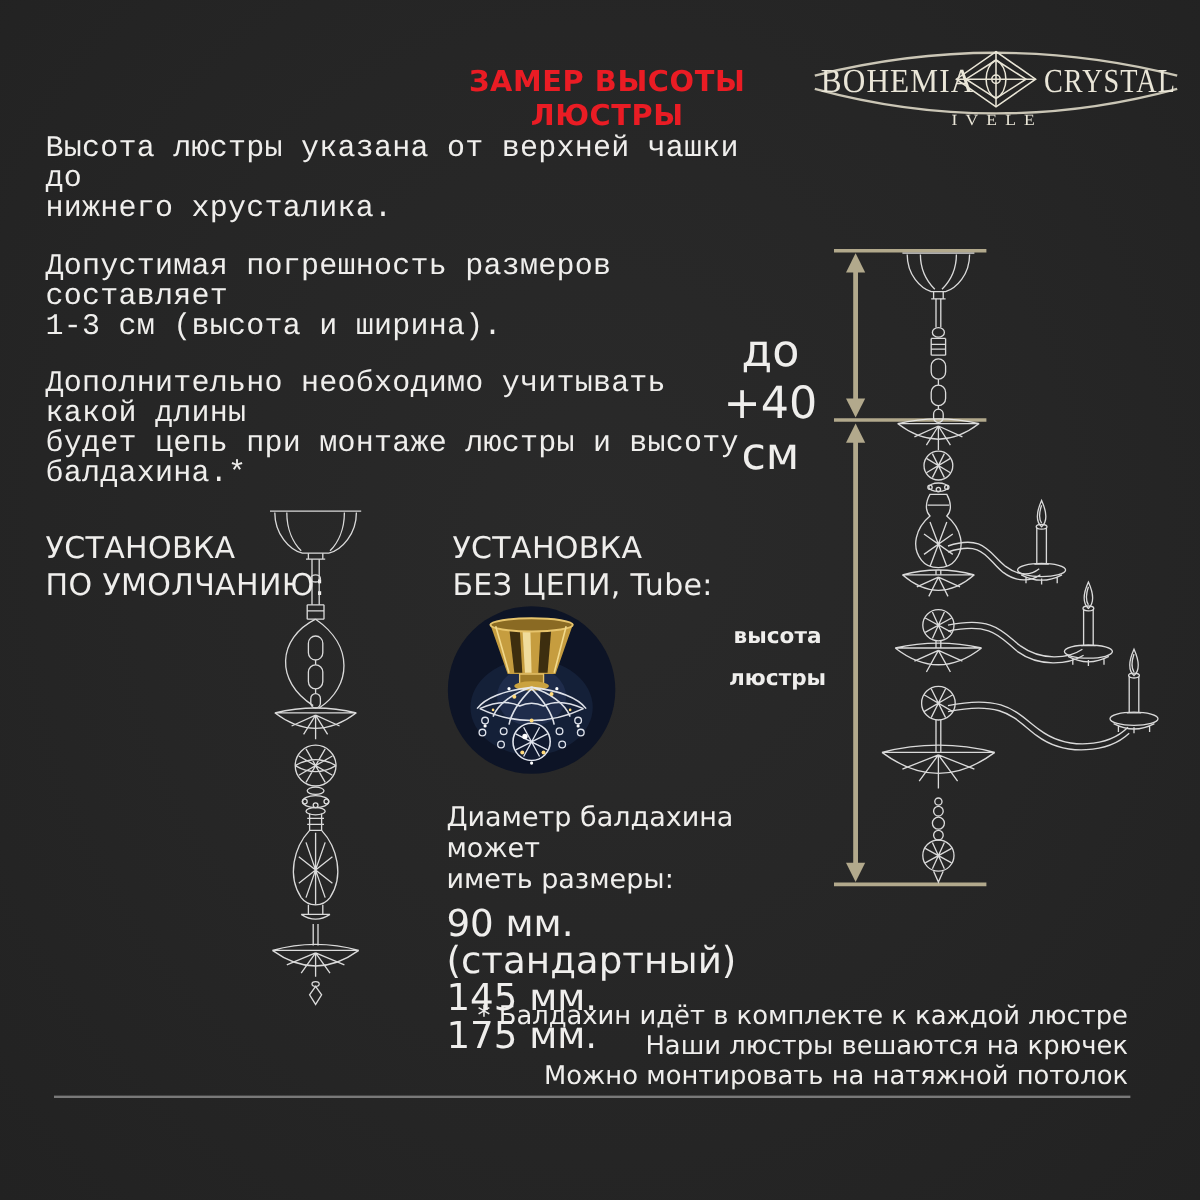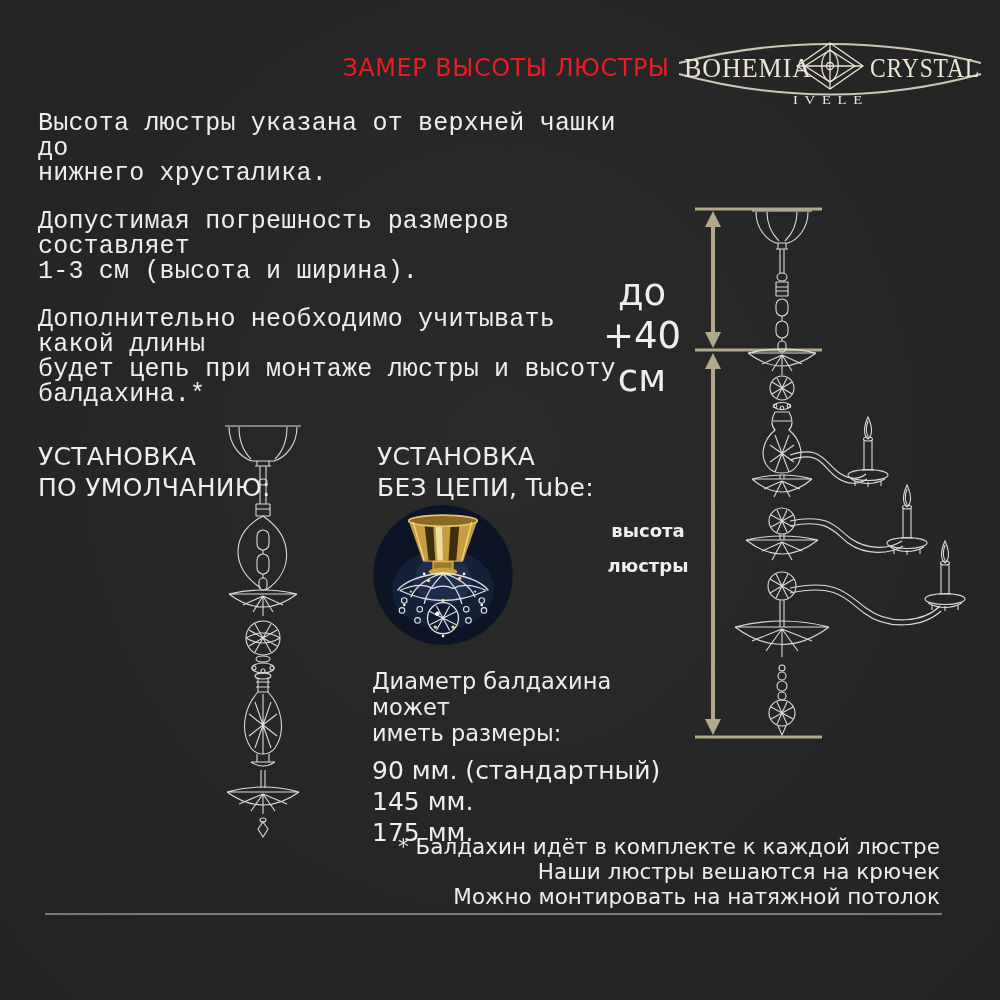--- a/index.html
+++ b/index.html
@@ -5,32 +5,32 @@
   html,body{margin:0;padding:0;background:#161616;}
   .canvas{
     position:relative;width:1000px;height:1000px;overflow:hidden;
     background:radial-gradient(ellipse at 50% 45%, #2a2a2a 0%, #262626 55%, #222222 100%);
     font-family:"DejaVu Sans", sans-serif;color:#efeeec;
   }
   .abs{position:absolute;}
   .preline{white-space:pre-line;}
   .page-title{
     left:336px;top:54px;width:340px;text-align:center;
-    color:#ea1c24;font-size:24px;font-weight:normal;letter-spacing:.5px;
+    color:#ea1c24;font-size:24px;font-weight:bold;letter-spacing:.5px;
   }
   .intro{left:38px;top:111px;width:595px;}
   .intro p{margin:0 0 23px 0;font-size:25px;line-height:25px;letter-spacing:.2px;font-family:Liberation Mono, monospace;}
   .chain-label{left:575px;top:271px;width:134px;text-align:center;font-size:37px;}
   .height-label{left:594px;top:513px;width:108px;text-align:center;font-size:18px;font-weight:bold;line-height:35px;}
   .sec-head{font-size:25px;line-height:31px;letter-spacing:.3px;}
   .head-default{left:38px;top:441px;width:330px;}
   .head-tube{left:377px;top:441px;width:250px;}
   .canopy-block{left:372px;top:668px;width:300px;}
   .canopy-intro{font-size:22.5px;line-height:26px;}
-  .canopy-sizes{margin-top:9px;font-size:25px;line-height:31px;}
+  .canopy-sizes{margin-top:9px;font-size:31px;line-height:31px;}
   .footnotes{right:60px;top:834px;width:620px;text-align:right;font-size:21.5px;line-height:25px;}
   .divider{left:45px;top:913px;width:897px;height:2px;background:#8f8f8f;opacity:.8;}
   svg text.brand{font-family:"Liberation Serif","DejaVu Serif",serif;fill:#eae6d8;}
 </style>
 </head>
 <body>
 
 <div class="canvas">
 
   <div class="abs page-title">ЗАМЕР ВЫСОТЫ ЛЮСТРЫ</div>

